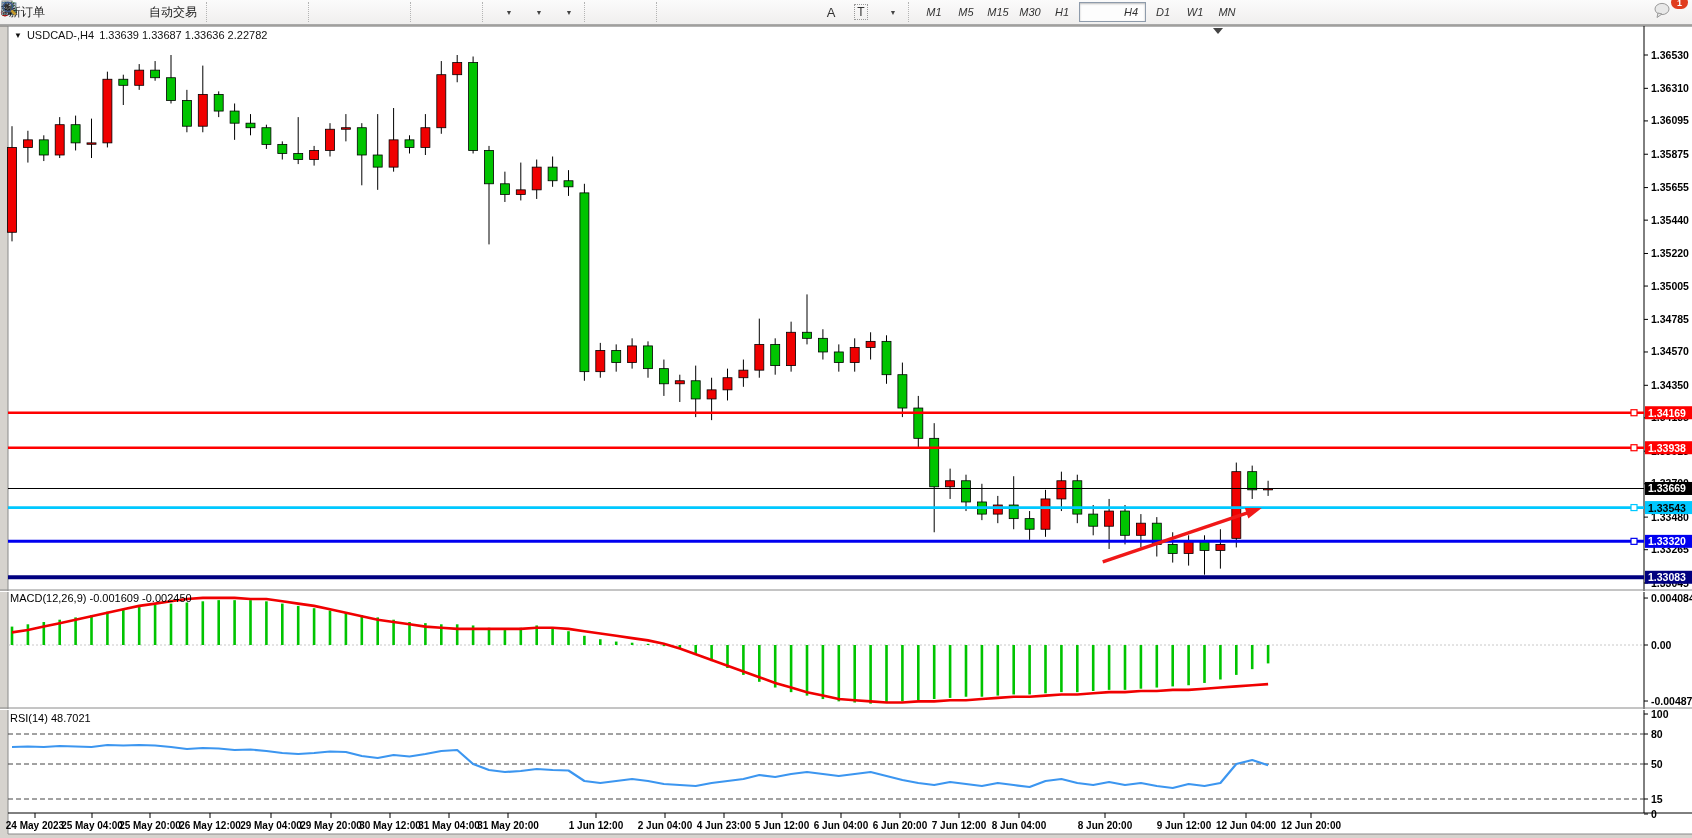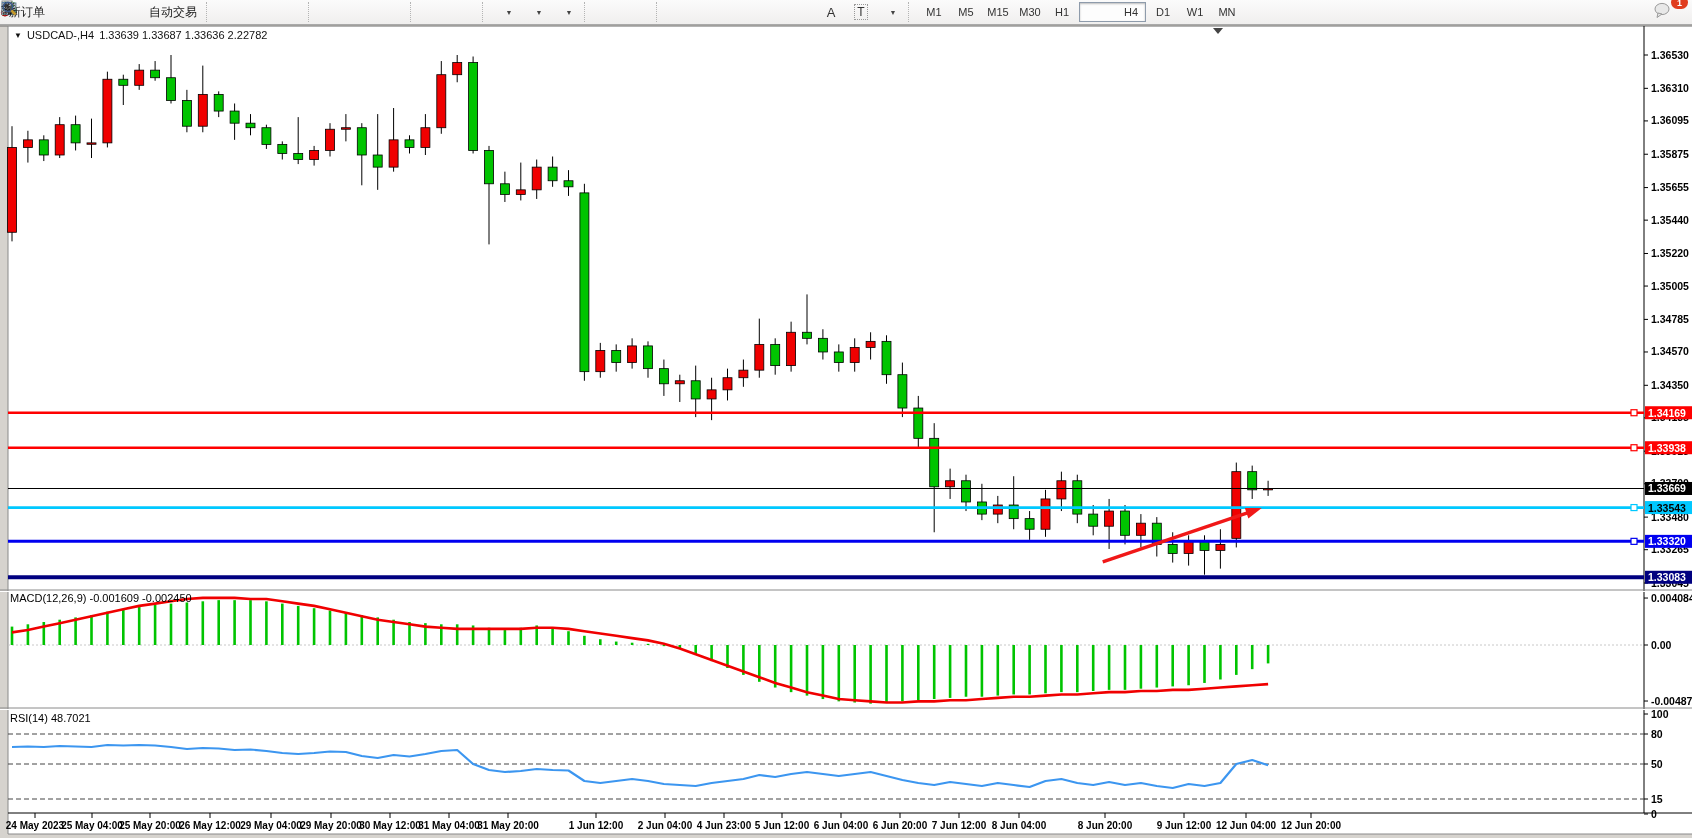--- a/index.html
+++ b/index.html
@@ -15,21 +15,21 @@
     border-bottom:1px solid #a9a9a9;
     display:flex;align-items:center;padding:0 2px;box-sizing:border-box;
     z-index:5;font-size:12px;color:#222;
   }
   .tbtn{height:22px;min-width:24px;display:flex;align-items:center;justify-content:center;
         gap:3px;padding:0 2px;border:1px solid transparent;border-radius:2px;}
   .tbtn.labelled{padding:0 6px 0 3px;}
   .tsep{width:7px;height:20px;margin:0 2px;border-left:1px dotted #b4b4b4;}
   .caret{font-size:7px;color:#444;margin-left:1px;}
   .tf{height:18px;min-width:22px;padding:0 3px;display:flex;align-items:center;justify-content:center;
-      font-size:11px;color:#333;border:1px solid transparent;margin:0 1px;}
+      font-size:11px;color:#333;border:1px solid transparent;margin:0 1px;font-style:italic;}
   .tf.active{background:#fdfdfd;border:1px solid #8e9bab;box-shadow:inset 0 1px 2px rgba(0,0,0,.25);padding-left:40px;}
   #right-icons{margin-left:auto;display:flex;align-items:center;gap:6px;padding-right:8px;}
   #chat-btn{position:relative;}
   #chat-badge{
     position:absolute;top:-5px;right:-7px;background:#e03c1e;color:#fff;
     border-radius:8px;min-width:13px;height:13px;font-size:9px;font-weight:bold;
     display:flex;align-items:center;justify-content:center;padding:0 2px;
   }
   
   #chart-title{

